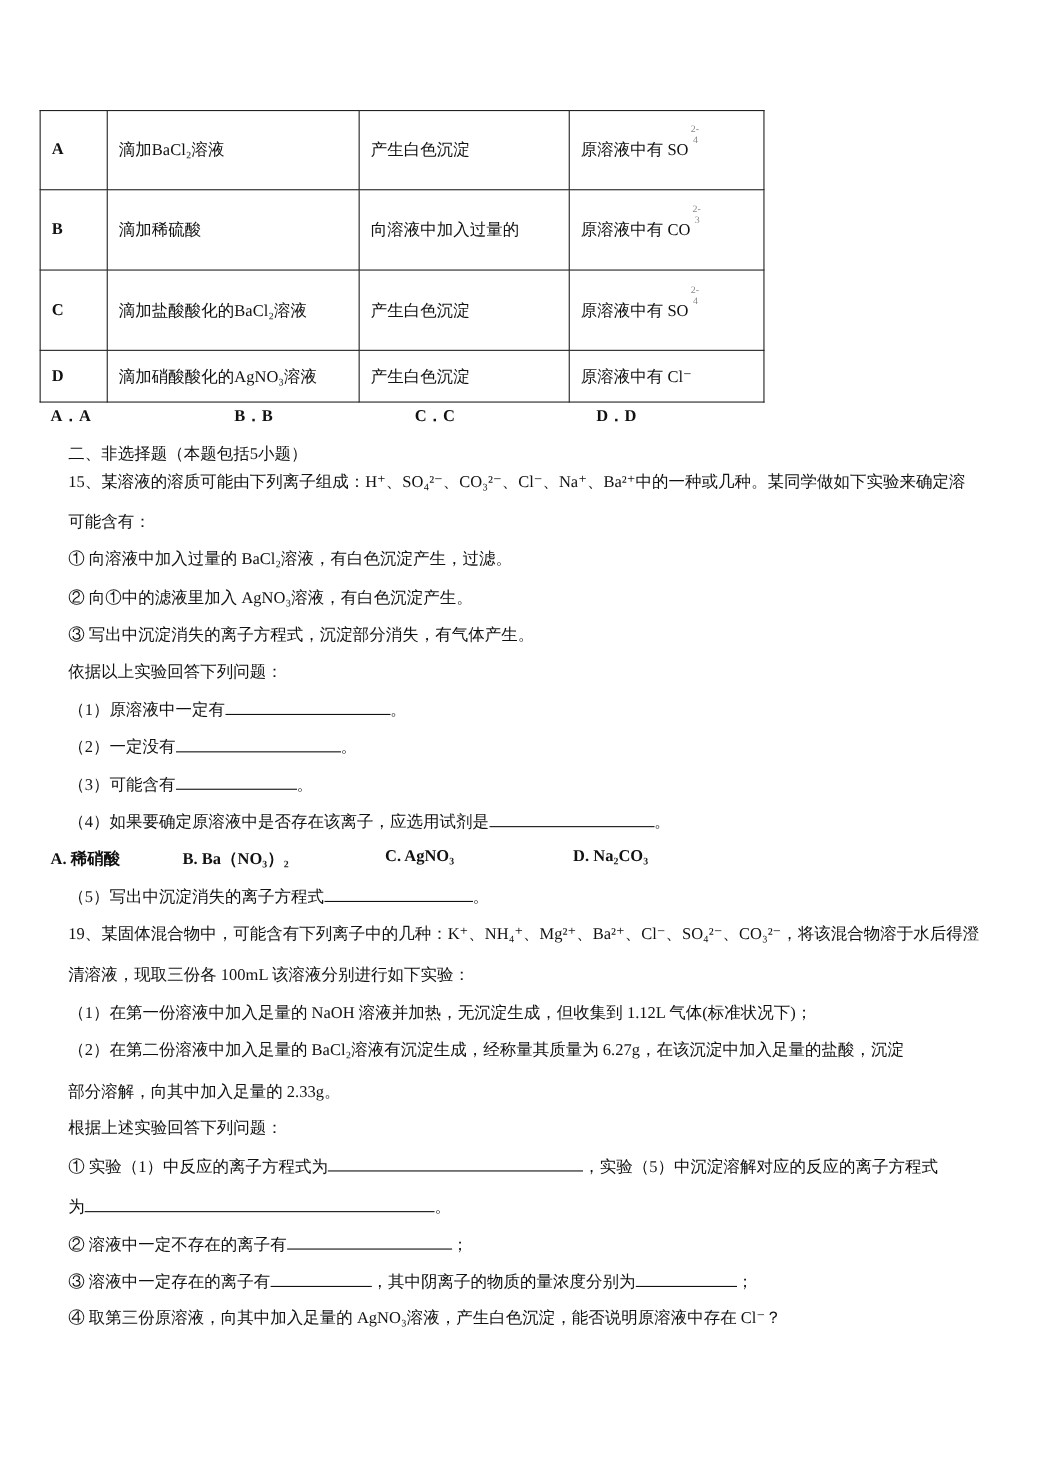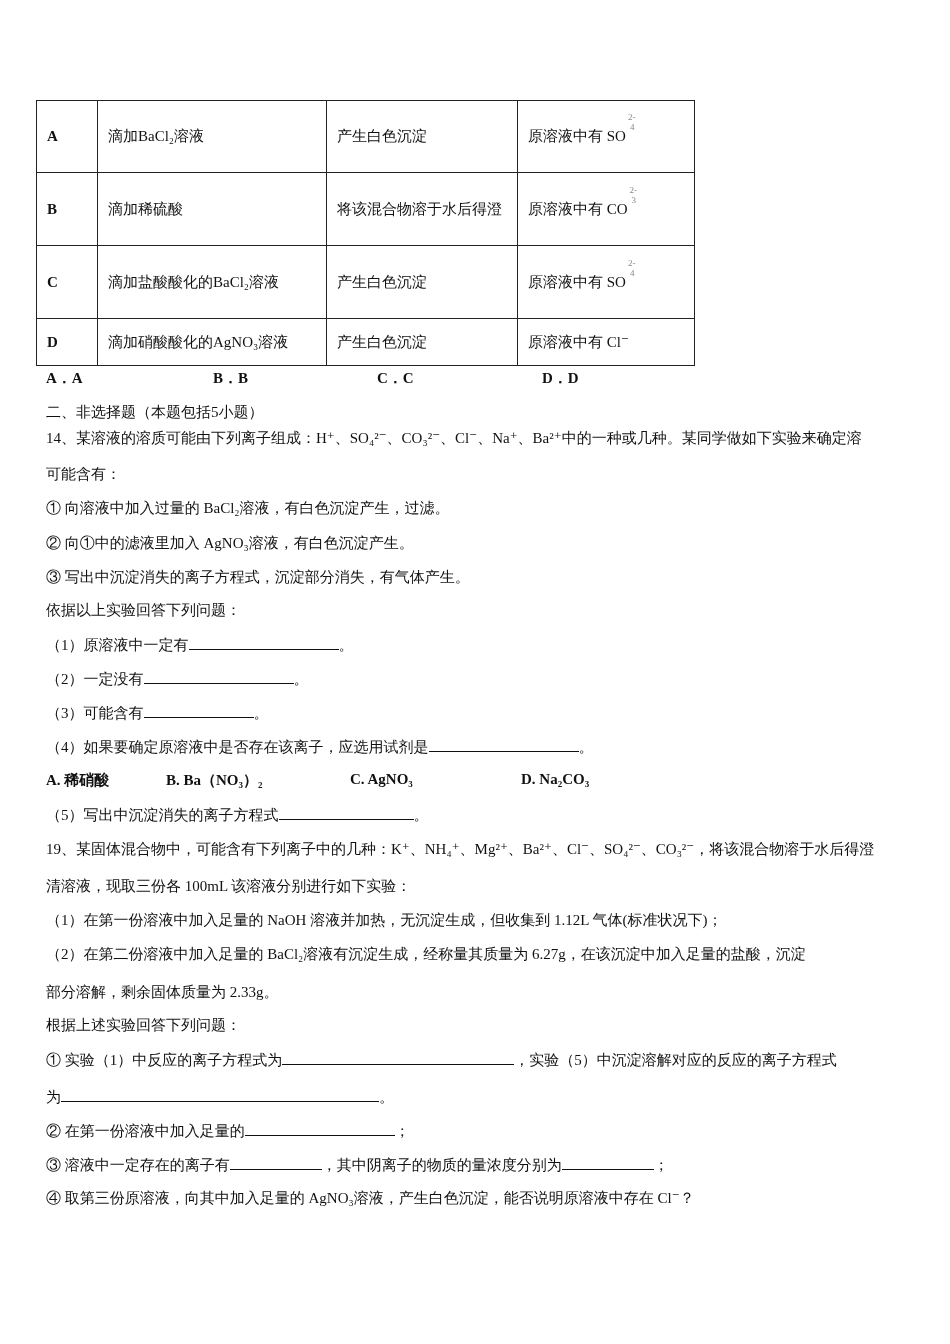--- a/index.html
+++ b/index.html
@@ -17,39 +17,39 @@
     border: 1px solid #222; padding: 0 10px; vertical-align: middle;
     font-size: 15px; white-space: nowrap;
   }
   table.opts td.c1 { width: 40px; font-weight: bold; }
   table.opts td.c2 { width: 208px; }
   table.opts td.c3 { width: 170px; }
   table.opts td.c4 { width: 156px; position: relative; }
   .ion-stack { position: relative; display: inline-block; width: 10px; height: 14px; }
   .ion-stack .chg { position: absolute; left: 2px; top: -15px; font-size: 9px; color: #888; }
   .ion-stack .sub { position: absolute; left: 4px; top: -5px; font-size: 9px; color: #888; }
-  .line { position: absolute; left: 46px; white-space: nowrap; text-align: right; }
+  .line { position: absolute; left: 62px; white-space: nowrap; text-align: right; }
   .choice-row span { position: absolute; white-space: nowrap; }
   .blank { display: inline-block; border-bottom: 1px solid #111; height: 14px; vertical-align: baseline; }
 </style>
 </head>
 <body>
 
 <table class="opts">
   <tbody>
       <tr style="height:72px">
     <td class="c1">A</td>
     <td class="c2">滴加BaCl₂溶液</td>
     <td class="c3">产生白色沉淀</td>
     <td class="c4"><span>原溶液中有 SO</span><span class="ion-stack"><span class="chg">2-</span><span class="sub">4</span></span></td>
   </tr>
   <tr style="height:73px">
     <td class="c1">B</td>
     <td class="c2">滴加稀硫酸</td>
-    <td class="c3">将该混合物溶于水后得澄</td>
+    <td class="c3">向溶液中加入过量的</td>
     <td class="c4"><span>原溶液中有 CO</span><span class="ion-stack"><span class="chg">2-</span><span class="sub">3</span></span></td>
   </tr>
   <tr style="height:73px">
     <td class="c1">C</td>
     <td class="c2">滴加盐酸酸化的BaCl₂溶液</td>
     <td class="c3">产生白色沉淀</td>
     <td class="c4"><span>原溶液中有 SO</span><span class="ion-stack"><span class="chg">2-</span><span class="sub">4</span></span></td>
   </tr>
   <tr style="height:47px">
     <td class="c1">D</td>
@@ -62,21 +62,21 @@
 
 <div class="choice-row bold" style="position:absolute; top:369px; left:0; width:950px; height:20px;">
   <span style="left:46px">A．A</span>
   <span style="left:213px">B．B</span>
   <span style="left:377px">C．C</span>
   <span style="left:542px">D．D</span>
 </div>
 
 <div class="line" style="top:403px">二、非选择题（本题包括5小题）</div>
 
-<div class="line" style="top:429px">14、某溶液的溶质可能由下列离子组成：H⁺、SO₄²⁻、CO₃²⁻、Cl⁻、Na⁺、Ba²⁺中的一种或几种。某同学做如下实验来确定溶</div>
+<div class="line" style="top:429px">15、某溶液的溶质可能由下列离子组成：H⁺、SO₄²⁻、CO₃²⁻、Cl⁻、Na⁺、Ba²⁺中的一种或几种。某同学做如下实验来确定溶</div>
 <div class="line" style="top:465px">可能含有：</div>
 <div class="line" style="top:499px">① 向溶液中加入过量的 BaCl₂溶液，有白色沉淀产生，过滤。</div>
 <div class="line" style="top:534px">② 向①中的滤液里加入 AgNO₃溶液，有白色沉淀产生。</div>
 <div class="line" style="top:568px">③ 写出中沉淀消失的离子方程式，沉淀部分消失，有气体产生。</div>
 <div class="line" style="top:601px">依据以上实验回答下列问题：</div>
 
 <div class="line" style="top:635px"><span>（1）原溶液中一定有</span><span class="blank" style="width:150px"></span><span>。</span></div>
 <div class="line" style="top:669px"><span>（2）一定没有</span><span class="blank" style="width:150px"></span><span>。</span></div>
 <div class="line" style="top:703px"><span>（3）可能含有</span><span class="blank" style="width:110px"></span><span>。</span></div>
 <div class="line" style="top:737px"><span>（4）如果要确定原溶液中是否存在该离子，应选用试剂是</span><span class="blank" style="width:150px"></span><span>。</span></div>
@@ -87,20 +87,20 @@
   <span style="left:350px">C. AgNO₃</span>
   <span style="left:521px">D. Na₂CO₃</span>
 </div>
 
 <div class="line" style="top:805px"><span>（5）写出中沉淀消失的离子方程式</span><span class="blank" style="width:135px"></span><span>。</span></div>
 
 <div class="line" style="top:840px">19、某固体混合物中，可能含有下列离子中的几种：K⁺、NH₄⁺、Mg²⁺、Ba²⁺、Cl⁻、SO₄²⁻、CO₃²⁻，将该混合物溶于水后得澄</div>
 <div class="line" style="top:877px">清溶液，现取三份各 100mL 该溶液分别进行如下实验：</div>
 <div class="line" style="top:911px">（1）在第一份溶液中加入足量的 NaOH 溶液并加热，无沉淀生成，但收集到 1.12L 气体(标准状况下)；</div>
 <div class="line" style="top:945px">（2）在第二份溶液中加入足量的 BaCl₂溶液有沉淀生成，经称量其质量为 6.27g，在该沉淀中加入足量的盐酸，沉淀</div>
-<div class="line" style="top:983px">部分溶解，剩余固体质量为 2.33g。</div>
+<div class="line" style="top:983px">部分溶解，向其中加入足量的 2.33g。</div>
 <div class="line" style="top:1016px">根据上述实验回答下列问题：</div>
 
 <div class="line" style="top:1050px"><span>① 实验（1）中反应的离子方程式为</span><span class="blank" style="width:232px"></span><span>，实验（5）中沉淀溶解对应的反应的离子方程式</span></div>
 <div class="line" style="top:1087px"><span>为</span><span class="blank" style="width:318px"></span><span>。</span></div>
-<div class="line" style="top:1121px"><span>② 在第一份溶液中加入足量的</span><span class="blank" style="width:150px"></span><span>；</span></div>
+<div class="line" style="top:1121px"><span>② 溶液中一定不存在的离子有</span><span class="blank" style="width:150px"></span><span>；</span></div>
 <div class="line" style="top:1155px"><span>③ 溶液中一定存在的离子有</span><span class="blank" style="width:92px"></span><span>，其中阴离子的物质的量浓度分别为</span><span class="blank" style="width:92px"></span><span>；</span></div>
 <div class="line" style="top:1189px">④ 取第三份原溶液，向其中加入足量的 AgNO₃溶液，产生白色沉淀，能否说明原溶液中存在 Cl⁻？</div>
 
 </body></html>

